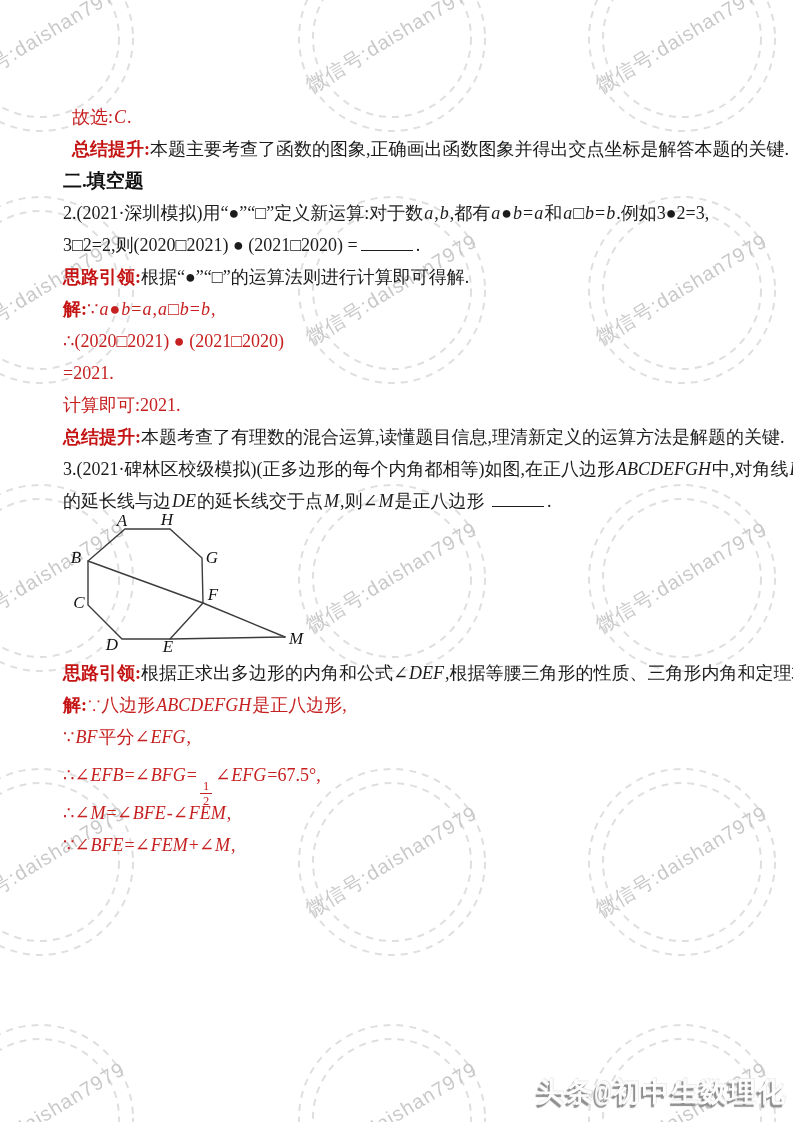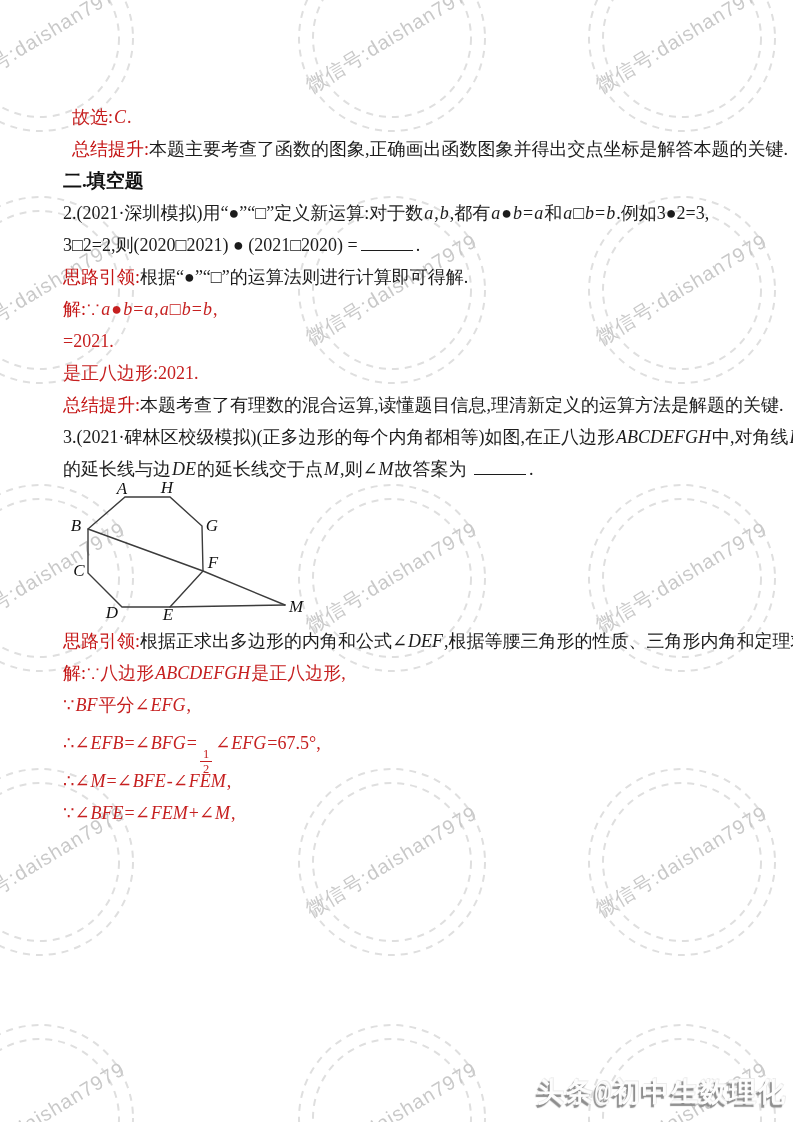--- a/index.html
+++ b/index.html
@@ -13,21 +13,21 @@
   .wm-text{fill:var(--wm-text,#c9c9c9);font-size:20px;letter-spacing:1px;
            font-family:"Liberation Sans","DejaVu Sans",sans-serif;}
 
   
   .doc{position:relative;z-index:2;padding:101px 0 0 63px;}
   .line{height:32px;line-height:32px;font-size:18px;white-space:nowrap;color:var(--ink,#1c1c1c);}
   .line.ind{padding-left:9px;}
   .line-frac{height:44px;line-height:44px;}
   .t-k{color:var(--ink,#1c1c1c);}
   .t-b{color:#111;font-weight:bold;font-size:19px;}
-  .t-rl{color:var(--red-label,#c41414);font-weight:normal;}
+  .t-rl{color:var(--red-label,#c41414);font-weight:bold;}
   .t-r{color:var(--red-text,#c62020);}
   .t-ri{color:var(--red-text,#c62020);font-style:italic;padding:0 1px;}
   .t-ki{color:var(--ink,#1c1c1c);font-style:italic;padding:0 1px;}
   .blank{display:inline-block;width:52px;height:15px;border-bottom:1.6px solid #1c1c1c;
          margin:0 3px;vertical-align:baseline;}
   .frac{display:inline-flex;flex-direction:column;align-items:center;font-size:12.5px;
         line-height:1.12;vertical-align:-9px;margin:0 3px;color:var(--red-text,#c62020);}
   .frac .den{border-top:1.2px solid currentColor;padding:0 3px;}
   .frac .num{padding:0 3px;}
 
@@ -126,25 +126,26 @@
       </g>
     </svg>
   <div class="doc">
       <div class="line ind"><span class="t-r">故选:</span><span class="t-ri">C</span><span class="t-r">.</span></div>
       <div class="line ind"><span class="t-rl">总结提升:</span><span class="t-k">本题主要考查了函数的图象,正确画出函数图象并得出交点坐标是解答本题的关键.</span></div>
       <div class="line"><span class="t-b">二.填空题</span></div>
       <div class="line"><span class="t-k">2.(2021·深圳模拟)用“●”“□”定义新运算:对于数</span><span class="t-ki">a</span><span class="t-k">,</span><span class="t-ki">b</span><span class="t-k">,都有</span><span class="t-ki">a</span><span class="t-k">●</span><span class="t-ki">b</span><span class="t-k">=</span><span class="t-ki">a</span><span class="t-k">和</span><span class="t-ki">a</span><span class="t-k">□</span><span class="t-ki">b</span><span class="t-k">=</span><span class="t-ki">b</span><span class="t-k">.例如3●2=3,</span></div>
       <div class="line"><span class="t-k">3□2=2,则(2020□2021) ● (2021□2020) =</span><span class="blank"></span><span class="t-k">.</span></div>
       <div class="line"><span class="t-rl">思路引领:</span><span class="t-k">根据“●”“□”的运算法则进行计算即可得解.</span></div>
       <div class="line"><span class="t-rl">解:</span><span class="t-r">∵</span><span class="t-ri">a</span><span class="t-r">●</span><span class="t-ri">b</span><span class="t-r">=</span><span class="t-ri">a</span><span class="t-r">,</span><span class="t-ri">a</span><span class="t-r">□</span><span class="t-ri">b</span><span class="t-r">=</span><span class="t-ri">b</span><span class="t-r">,</span></div>
+      <div class="line"><span class="t-r">∴(2020□2021) ● (2021□2020)</span></div>
       <div class="line"><span class="t-r">=2021.</span></div>
-      <div class="line"><span class="t-r">是正八边形:2021.</span></div>
+      <div class="line"><span class="t-r">计算即可:2021.</span></div>
       <div class="line"><span class="t-rl">总结提升:</span><span class="t-k">本题考查了有理数的混合运算,读懂题目信息,理清新定义的运算方法是解题的关键.</span></div>
       <div class="line"><span class="t-k">3.(2021·碑林区校级模拟)(正多边形的每个内角都相等)如图,在正八边形</span><span class="t-ki">ABCDEFGH</span><span class="t-k">中,对角线</span><span class="t-ki">BF</span></div>
-      <div class="line"><span class="t-k">的延长线与边</span><span class="t-ki">DE</span><span class="t-k">的延长线交于点</span><span class="t-ki">M</span><span class="t-k">,则∠</span><span class="t-ki">M</span><span class="t-k">故答案为 </span><span class="blank"></span><span class="t-k">.</span></div>
+      <div class="line"><span class="t-k">的延长线与边</span><span class="t-ki">DE</span><span class="t-k">的延长线交于点</span><span class="t-ki">M</span><span class="t-k">,则∠</span><span class="t-ki">M</span><span class="t-k">是正八边形 </span><span class="blank"></span><span class="t-k">.</span></div>
       <div class="diagram-slot">
         <svg width="280" height="150" viewBox="60 544 280 150">
           <polygon points="125,561 170,561 202,590 203,635 170,671 122,671 88,637 88,593" class="dg-line"></polygon>
           <polyline points="88,593 203,635 285,669" class="dg-line"></polyline>
           <polyline points="170,671 285,669" class="dg-line"></polyline>
           <text x="122" y="558" text-anchor="middle" class="dg-label">A</text>
           <text x="167" y="557" text-anchor="middle" class="dg-label">H</text>
           <text x="76" y="595" text-anchor="middle" class="dg-label">B</text>
           <text x="212" y="595" text-anchor="middle" class="dg-label">G</text>
           <text x="79" y="640" text-anchor="middle" class="dg-label">C</text>

